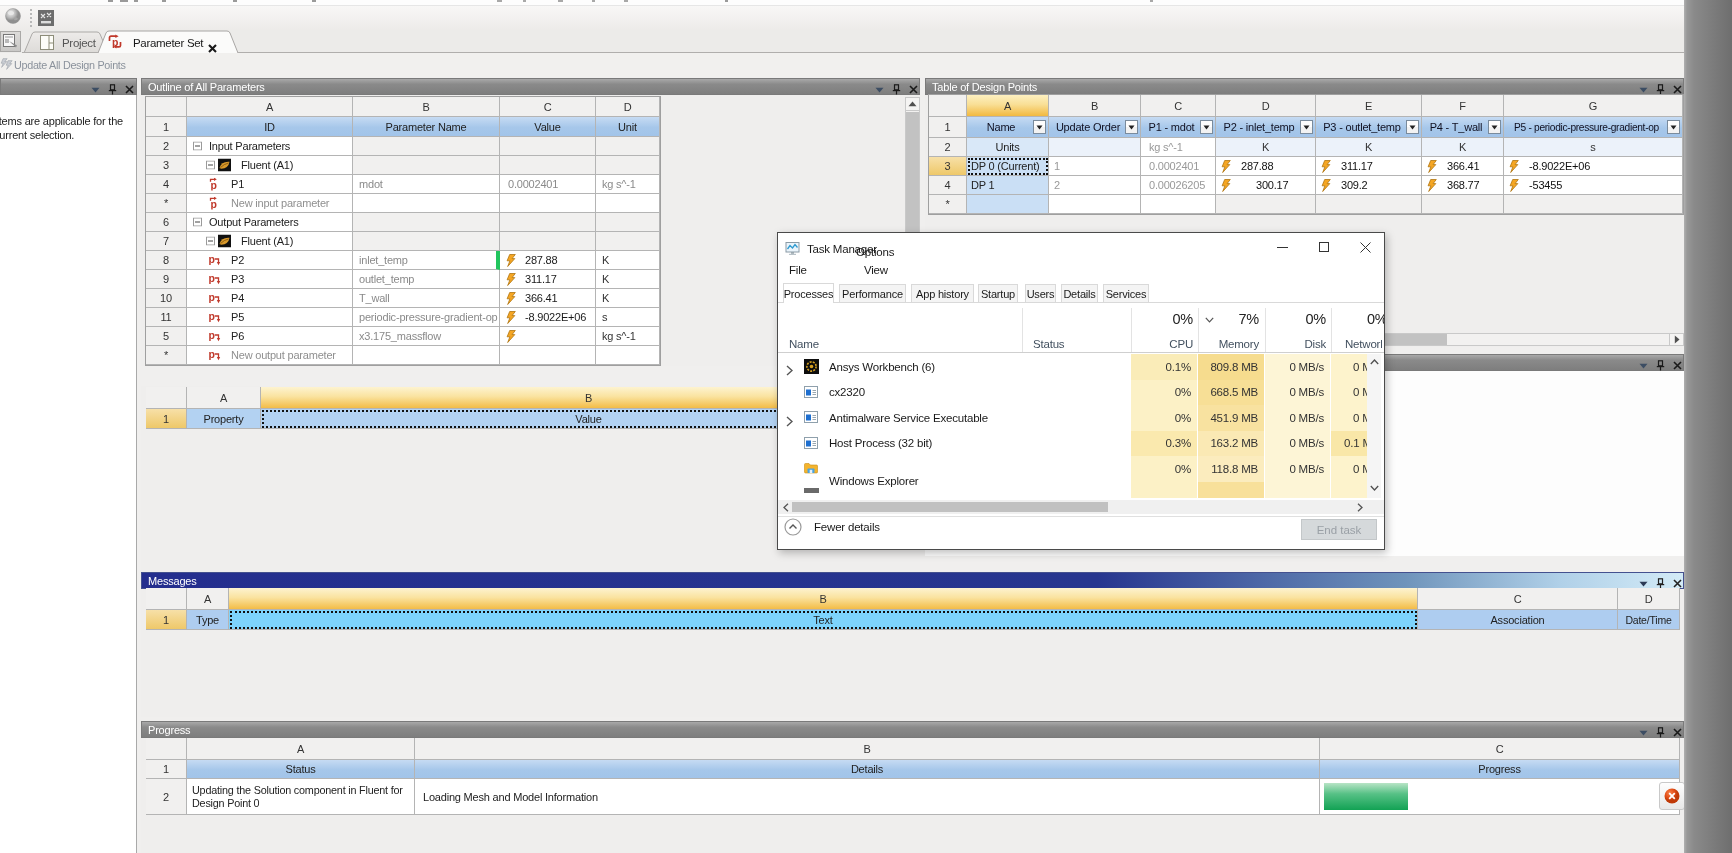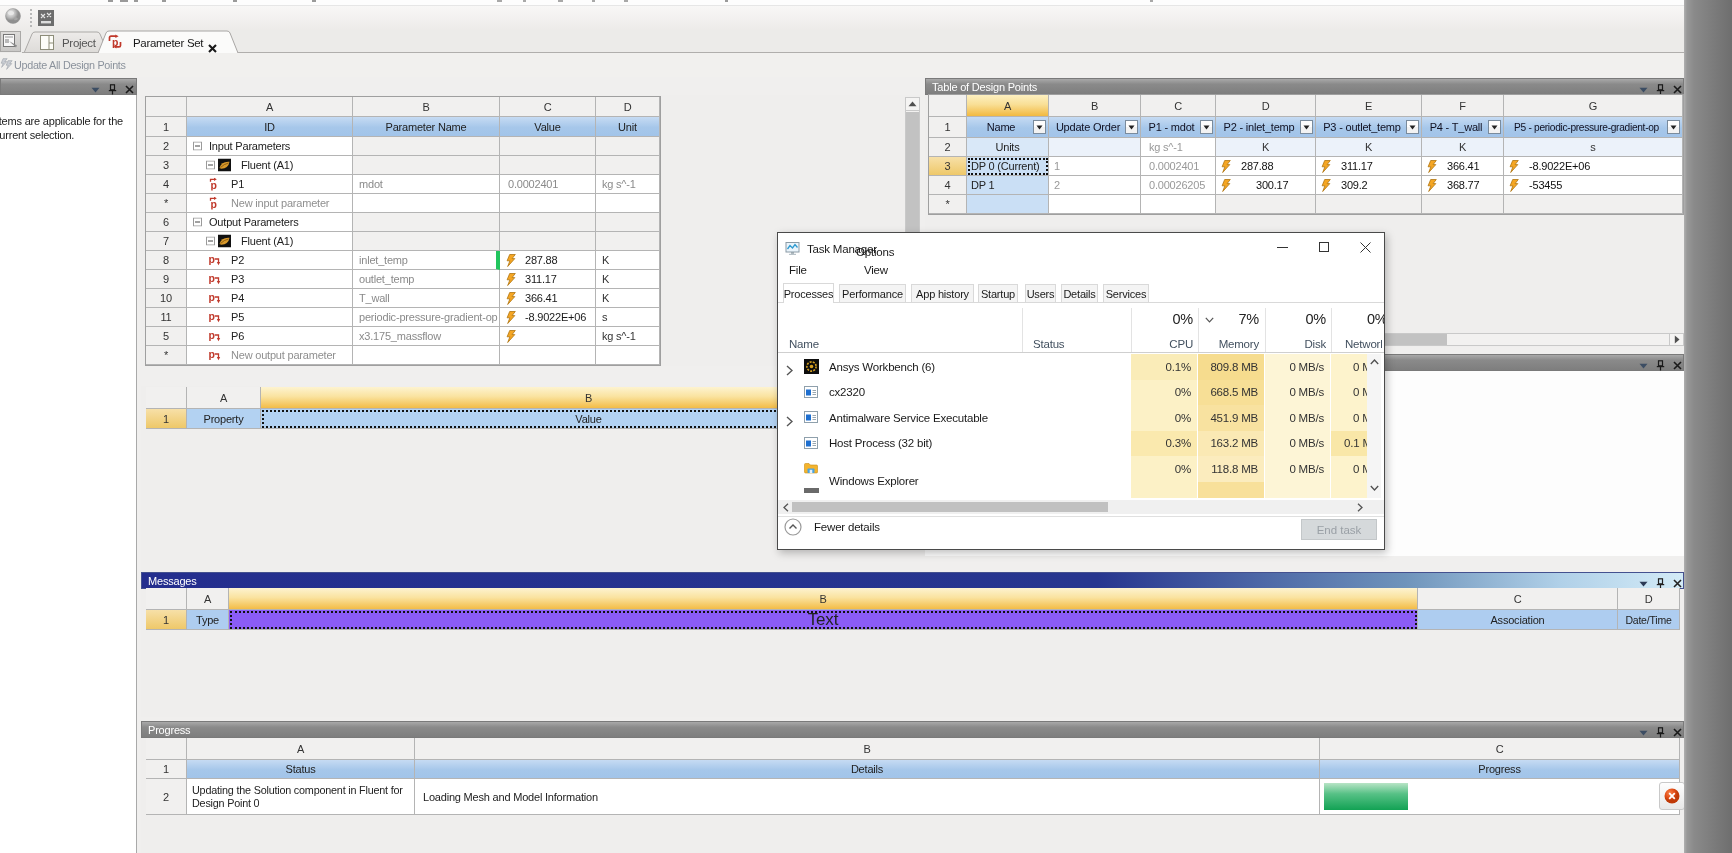--- a/index.html
+++ b/index.html
@@ -102,20 +102,33 @@
           <line x1="4.5" y1="6.6" x2="4.5" y2="10.5" stroke="#1a1a1a" stroke-width="1.2"></line>
         </svg>
         <svg width="9" height="9" viewBox="0 0 9 9" style="flex:none">
           <path d="M1 1 L8 8 M8 1 L1 8" stroke="#1a1a1a" stroke-width="1.6"></path>
         </svg>
       </div>
     </div>
 <div style="position:absolute;left:0px;top:95px;width:137px;height:758px;box-sizing:border-box;background:#fff;color:#222;font-size:11px;letter-spacing:-0.2px;display:flex;align-items:center;justify-content:center;white-space:nowrap;overflow:hidden;border-right:1px solid #a9a9a9;"></div>
 <div style="position:absolute;left:-20px;top:114px;width:200px;height:14px;box-sizing:border-box;background:transparent;color:#222;font-size:11px;letter-spacing:-0.2px;display:flex;align-items:center;justify-content:flex-start;padding-left:0px;white-space:nowrap;overflow:hidden;">No items are applicable for the</div>
 <div style="position:absolute;left:-6px;top:128px;width:200px;height:14px;box-sizing:border-box;background:transparent;color:#222;font-size:11px;letter-spacing:-0.2px;display:flex;align-items:center;justify-content:flex-start;padding-left:0px;white-space:nowrap;overflow:hidden;">current selection.</div>
+<div class="tbar" style="left:141px;top:78px;width:779px;">Outline of All Parameters<div style="position:absolute;left:733px;top:5px;display:flex;align-items:center;gap:8px">
+        <svg width="9" height="6" viewBox="0 0 9 6" style="flex:none">
+          <path d="M0.5 0.8 L8.5 0.8 L4.5 5.5 Z" fill="#3c4d63"></path>
+        </svg>
+        <svg width="9" height="11" viewBox="0 0 9 11" style="flex:none">
+          <rect x="2.5" y="0.8" width="4" height="5" fill="none" stroke="#1a1a1a" stroke-width="1.2"></rect>
+          <line x1="0.8" y1="6.6" x2="8.2" y2="6.6" stroke="#1a1a1a" stroke-width="1.2"></line>
+          <line x1="4.5" y1="6.6" x2="4.5" y2="10.5" stroke="#1a1a1a" stroke-width="1.2"></line>
+        </svg>
+        <svg width="9" height="9" viewBox="0 0 9 9" style="flex:none">
+          <path d="M1 1 L8 8 M8 1 L1 8" stroke="#1a1a1a" stroke-width="1.6"></path>
+        </svg>
+      </div></div>
 <div style="position:absolute;left:141px;top:95px;width:779px;height:271px;box-sizing:border-box;background:#efeeed;color:#222;font-size:11px;letter-spacing:-0.2px;display:flex;align-items:center;justify-content:center;white-space:nowrap;overflow:hidden;"></div>
 <div style="position:absolute;left:145px;top:96px;width:516px;height:270px;border:1px solid #9f9f9f;box-sizing:border-box"></div>
 <div style="position:absolute;left:146px;top:97px;width:41px;height:20px;box-sizing:border-box;border-right:1px solid #b4b4b4;border-bottom:1px solid #b4b4b4;background:#f1f0ef;color:#222;font-size:11px;letter-spacing:-0.2px;display:flex;align-items:center;justify-content:center;white-space:nowrap;overflow:hidden;"></div>
 <div style="position:absolute;left:187px;top:97px;width:166px;height:20px;box-sizing:border-box;border-right:1px solid #b4b4b4;border-bottom:1px solid #b4b4b4;background:#f1f0ef;color:#333;font-size:11px;letter-spacing:-0.2px;display:flex;align-items:center;justify-content:center;white-space:nowrap;overflow:hidden;">A</div>
 <div style="position:absolute;left:353px;top:97px;width:147px;height:20px;box-sizing:border-box;border-right:1px solid #b4b4b4;border-bottom:1px solid #b4b4b4;background:#f1f0ef;color:#333;font-size:11px;letter-spacing:-0.2px;display:flex;align-items:center;justify-content:center;white-space:nowrap;overflow:hidden;">B</div>
 <div style="position:absolute;left:500px;top:97px;width:96px;height:20px;box-sizing:border-box;border-right:1px solid #b4b4b4;border-bottom:1px solid #b4b4b4;background:#f1f0ef;color:#333;font-size:11px;letter-spacing:-0.2px;display:flex;align-items:center;justify-content:center;white-space:nowrap;overflow:hidden;">C</div>
 <div style="position:absolute;left:596px;top:97px;width:64px;height:20px;box-sizing:border-box;border-right:1px solid #b4b4b4;border-bottom:1px solid #b4b4b4;background:#f1f0ef;color:#333;font-size:11px;letter-spacing:-0.2px;display:flex;align-items:center;justify-content:center;white-space:nowrap;overflow:hidden;">D</div>
 <div style="position:absolute;left:146px;top:117px;width:41px;height:20px;box-sizing:border-box;border-right:1px solid #b4b4b4;border-bottom:1px solid #b4b4b4;background:#f1f0ef;color:#333;font-size:11px;letter-spacing:-0.2px;display:flex;align-items:center;justify-content:center;white-space:nowrap;overflow:hidden;">1</div>
 <div style="position:absolute;left:187px;top:117px;width:166px;height:20px;box-sizing:border-box;border-right:1px solid #b4b4b4;border-bottom:1px solid #b4b4b4;background:linear-gradient(#c6dbf3,#a6c7ea 55%,#a2c4e9);color:#222;font-size:11px;letter-spacing:-0.2px;display:flex;align-items:center;justify-content:center;white-space:nowrap;overflow:hidden;">ID</div>
 <div style="position:absolute;left:353px;top:117px;width:147px;height:20px;box-sizing:border-box;border-right:1px solid #b4b4b4;border-bottom:1px solid #b4b4b4;background:linear-gradient(#c6dbf3,#a6c7ea 55%,#a2c4e9);color:#222;font-size:11px;letter-spacing:-0.2px;display:flex;align-items:center;justify-content:center;white-space:nowrap;overflow:hidden;">Parameter Name</div>
@@ -573,21 +586,21 @@
         </svg>
       </div></div>
 <div style="position:absolute;left:141px;top:589px;width:1543px;height:128px;box-sizing:border-box;background:#efeeed;color:#222;font-size:11px;letter-spacing:-0.2px;display:flex;align-items:center;justify-content:center;white-space:nowrap;overflow:hidden;"></div>
 <div style="position:absolute;left:146px;top:588px;width:41px;height:22px;box-sizing:border-box;border-right:1px solid #b4b4b4;border-bottom:1px solid #b4b4b4;background:#f1f0ef;color:#222;font-size:11px;letter-spacing:-0.2px;display:flex;align-items:center;justify-content:center;white-space:nowrap;overflow:hidden;"></div>
 <div style="position:absolute;left:187px;top:588px;width:42px;height:22px;box-sizing:border-box;border-right:1px solid #b4b4b4;border-bottom:1px solid #b4b4b4;background:#f1f0ef;color:#333;font-size:11px;letter-spacing:-0.2px;display:flex;align-items:center;justify-content:center;white-space:nowrap;overflow:hidden;">A</div>
 <div style="position:absolute;left:229px;top:588px;width:1189px;height:22px;box-sizing:border-box;border-right:1px solid #b4b4b4;border-bottom:1px solid #b4b4b4;background:linear-gradient(#fdf3d0,#fae3a0 45%,#f3bc47);color:#333;font-size:11px;letter-spacing:-0.2px;display:flex;align-items:center;justify-content:center;white-space:nowrap;overflow:hidden;">B</div>
 <div style="position:absolute;left:1418px;top:588px;width:200px;height:22px;box-sizing:border-box;border-right:1px solid #b4b4b4;border-bottom:1px solid #b4b4b4;background:#f1f0ef;color:#333;font-size:11px;letter-spacing:-0.2px;display:flex;align-items:center;justify-content:center;white-space:nowrap;overflow:hidden;">C</div>
 <div style="position:absolute;left:1618px;top:588px;width:62px;height:22px;box-sizing:border-box;border-right:1px solid #b4b4b4;border-bottom:1px solid #b4b4b4;background:#f1f0ef;color:#333;font-size:11px;letter-spacing:-0.2px;display:flex;align-items:center;justify-content:center;white-space:nowrap;overflow:hidden;">D</div>
 <div style="position:absolute;left:146px;top:610px;width:41px;height:20px;box-sizing:border-box;border-right:1px solid #b4b4b4;border-bottom:1px solid #b4b4b4;background:linear-gradient(#f7e0a8,#eec869);color:#333;font-size:11px;letter-spacing:-0.2px;display:flex;align-items:center;justify-content:center;white-space:nowrap;overflow:hidden;">1</div>
 <div style="position:absolute;left:187px;top:610px;width:42px;height:20px;box-sizing:border-box;border-right:1px solid #b4b4b4;border-bottom:1px solid #b4b4b4;background:#aecdf0;color:#222;font-size:11px;letter-spacing:-0.2px;display:flex;align-items:center;justify-content:center;white-space:nowrap;overflow:hidden;">Type</div>
-<div style="position:absolute;left:229px;top:610px;width:1189px;height:20px;box-sizing:border-box;border-right:1px solid #b4b4b4;border-bottom:1px solid #b4b4b4;background:#8b5cf6;color:#222;font-size:17px;letter-spacing:-0.2px;display:flex;align-items:center;justify-content:center;white-space:nowrap;overflow:hidden;outline:2px dotted #111;outline-offset:-3px;">Text</div>
+<div style="position:absolute;left:229px;top:610px;width:1189px;height:20px;box-sizing:border-box;border-right:1px solid #b4b4b4;border-bottom:1px solid #b4b4b4;background:#7dd3fc;color:#222;font-size:11px;letter-spacing:-0.2px;display:flex;align-items:center;justify-content:center;white-space:nowrap;overflow:hidden;outline:2px dotted #111;outline-offset:-3px;">Text</div>
 <div style="position:absolute;left:1418px;top:610px;width:200px;height:20px;box-sizing:border-box;border-right:1px solid #b4b4b4;border-bottom:1px solid #b4b4b4;background:#aecdf0;color:#222;font-size:11px;letter-spacing:-0.2px;display:flex;align-items:center;justify-content:center;white-space:nowrap;overflow:hidden;">Association</div>
 <div style="position:absolute;left:1618px;top:610px;width:62px;height:20px;box-sizing:border-box;border-right:1px solid #b4b4b4;border-bottom:1px solid #b4b4b4;background:#aecdf0;color:#222;font-size:10.5px;letter-spacing:-0.2px;display:flex;align-items:center;justify-content:center;white-space:nowrap;overflow:hidden;">Date/Time</div>
 <div class="tbar" style="left:141px;top:721px;width:1543px;">Progress<div style="position:absolute;left:1497px;top:5px;display:flex;align-items:center;gap:8px">
         <svg width="9" height="6" viewBox="0 0 9 6" style="flex:none">
           <path d="M0.5 0.8 L8.5 0.8 L4.5 5.5 Z" fill="#3c4d63"></path>
         </svg>
         <svg width="9" height="11" viewBox="0 0 9 11" style="flex:none">
           <rect x="2.5" y="0.8" width="4" height="5" fill="none" stroke="#1a1a1a" stroke-width="1.2"></rect>
           <line x1="0.8" y1="6.6" x2="8.2" y2="6.6" stroke="#1a1a1a" stroke-width="1.2"></line>
           <line x1="4.5" y1="6.6" x2="4.5" y2="10.5" stroke="#1a1a1a" stroke-width="1.2"></line>

